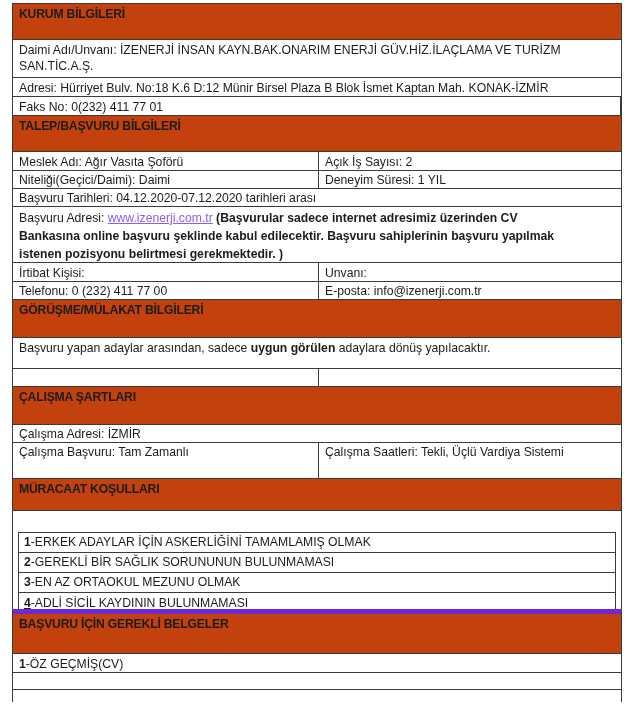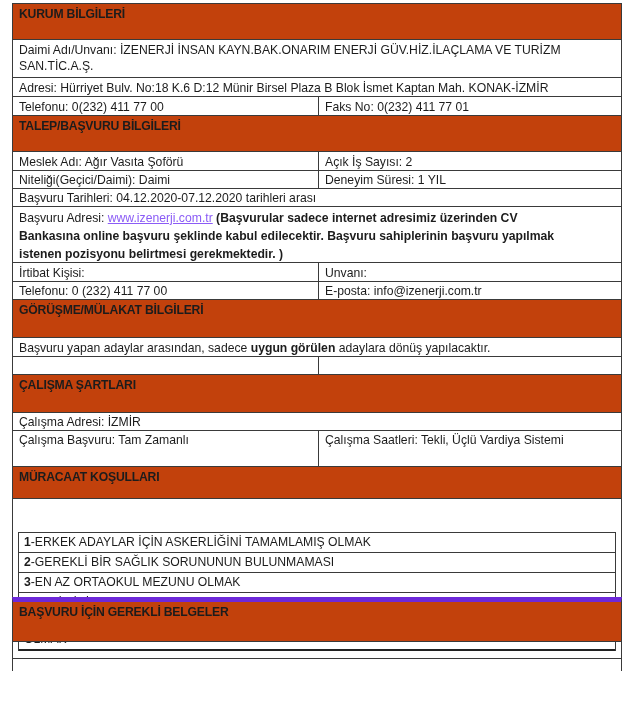--- a/index.html
+++ b/index.html
@@ -33,21 +33,20 @@
     <span>KURUM BİLGİLERİ</span>
   </div>
   <div class="row cell" style="height:38px">
     <span>Daimi Adı/Unvanı: </span><span>İZENERJİ İNSAN KAYN.BAK.ONARIM ENERJİ GÜV.HİZ.İLAÇLAMA VE TURİZM</span><br>
     <span>SAN.TİC.A.Ş.</span>
   </div>
   <div class="row cell" style="height:19px">
     <span>Adresi: Hürriyet Bulv. No:18 K.6 D:12 Münir Birsel Plaza B Blok İsmet Kaptan Mah. KONAK-İZMİR</span>
   </div>
   <div class="row split" style="height:19px">
-    <div class="cell">Telefonu: 0(232) 411 77 00</div>
     <div class="cell">Faks No: 0(232) 411 77 01</div>
   </div>
 
   <div class="row hdr" style="height:36px">
     <span>TALEP/BAŞVURU BİLGİLERİ</span>
   </div>
   <div class="row split" style="height:19px">
     <div class="cell">Meslek Adı:  Ağır Vasıta Şoförü</div>
     <div class="cell">Açık İş Sayısı: 2</div>
   </div>
@@ -68,21 +67,21 @@
     <div class="cell">Unvanı:</div>
   </div>
   <div class="row split" style="height:18px">
     <div class="cell" style="padding-top:1px">Telefonu: 0 (232) 411 77 00</div>
     <div class="cell" style="padding-top:1px">E-posta: info@izenerji.com.tr</div>
   </div>
 
   <div class="row hdr" style="height:38px">
     <span>GÖRÜŞME/MÜLAKAT BİLGİLERİ</span>
   </div>
-  <div class="row cell" style="height:19px">
+  <div class="row cell" style="height:31px">
     <span>Başvuru yapan adaylar arasından, sadece </span><b>uygun görülen</b><span> adaylara dönüş yapılacaktır.</span>
   </div>
   <div class="row split" style="height:18px">
     <div class="cell"></div>
     <div class="cell"></div>
   </div>
 
   <div class="row hdr" style="height:38px">
     <span>ÇALIŞMA ŞARTLARI</span>
   </div>
@@ -90,31 +89,34 @@
     <span>Çalışma Adresi: İZMİR</span>
   </div>
   <div class="row split" style="height:36px">
     <div class="cell" style="padding-top:1px">Çalışma Başvuru: Tam Zamanlı</div>
     <div class="cell" style="padding-top:1px">Çalışma Saatleri: Tekli, Üçlü Vardiya Sistemi</div>
   </div>
 
   <div class="row hdr" style="height:32px">
     <span>MÜRACAAT KOŞULLARI</span>
   </div>
-  <div class="row" style="height:114px;padding-top:33px;box-sizing:border-box">
+  <div class="row" style="height:114px;padding-top:21px;box-sizing:border-box">
     <div class="inner">
       <div class="it"><b>1</b><span>-</span><span>ERKEK ADAYLAR İÇİN ASKERLİĞİNİ TAMAMLAMIŞ OLMAK</span></div>
       <div class="it"><b>2</b><span>-</span><span>GEREKLİ BİR SAĞLIK SORUNUNUN BULUNMAMASI</span></div>
       <div class="it"><b>3</b><span>-</span><span>EN AZ ORTAOKUL MEZUNU OLMAK</span></div>
       <div class="it last" style="line-height:18px">
         <b class="u">4</b><span>-</span><span>ADLİ SİCİL KAYDININ BULUNMAMASI</span><br>
         <b>5</b><b>-_</b><span>AĞIR VASITA SINIFI EHLİYET, SRC2, SRC4, PSİKOTEKNİK DEĞERLENDİRME BELGESİNE SAHİP</span><br>
         <span>OLMAK</span>
       </div>
     </div>
   </div>
 
   <div class="row hdr" style="height:45px;margin-top:-16px;border-top:5px solid #6d28d9">
     <span>BAŞVURU İÇİN GEREKLİ BELGELER</span>
   </div>
+  <div class="row cell" style="height:19px">
+    <b>1</b><span>-ÖZ GEÇMİŞ(CV)</span>
+  </div>
   <div class="row cell" style="height:17px"></div>
   <div class="row" style="height:12px;border-bottom:none"></div>
 </div>
 
 </body></html>

